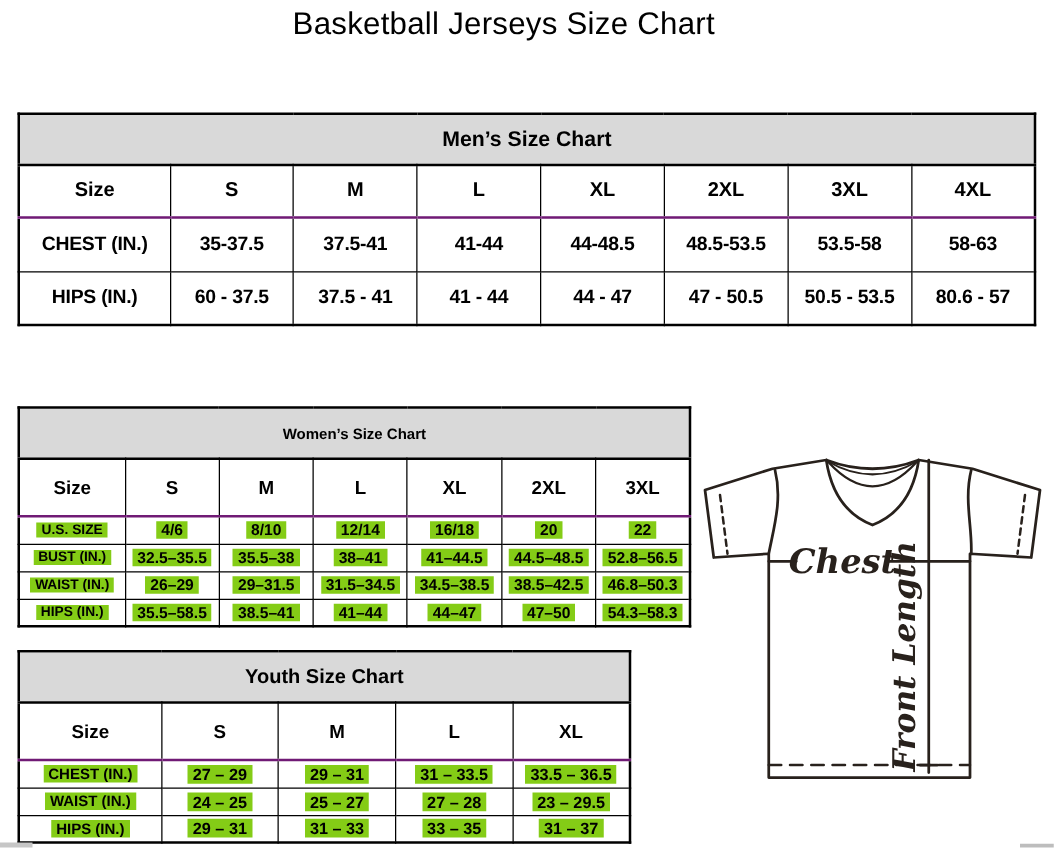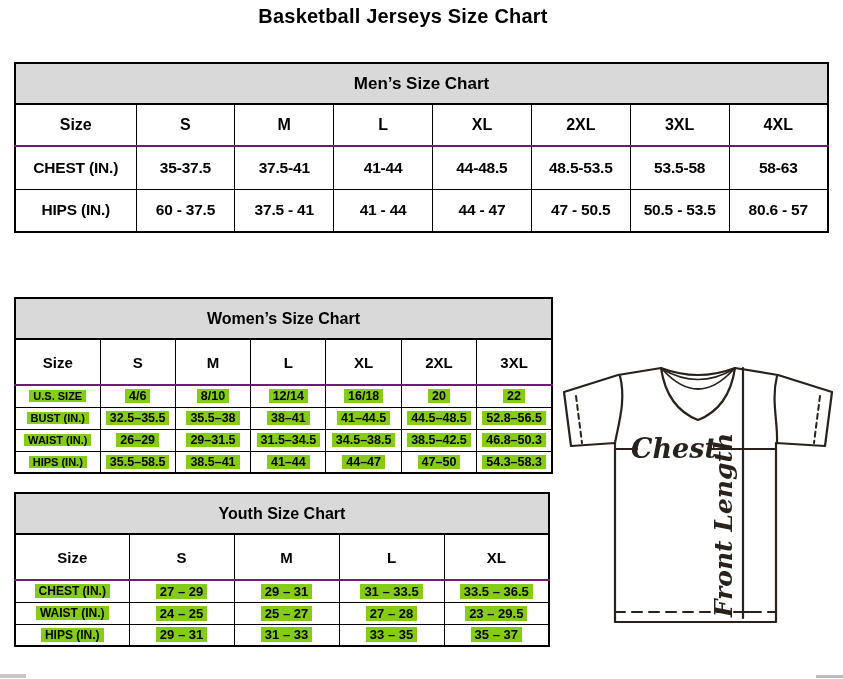--- a/index.html
+++ b/index.html
@@ -2,45 +2,45 @@
 <html><head>
 <meta charset="utf-8">
 <style>
   html,body{margin:0;padding:0;}
   body{
     width:843px;height:679px;background:#ffffff;position:relative;
     font-family:"Liberation Sans", sans-serif;color:#000;overflow:hidden;
   }
   .page-title{
     position:absolute;top:5px;left:0;width:806px;text-align:center;
-    font-size:20px;font-weight:bold;letter-spacing:0.2px;
+    font-size:25px;font-weight:normal;letter-spacing:0.2px;
   }
   table{
     position:absolute;border-collapse:collapse;table-layout:fixed;
-    background:#fff;border:2px solid #000;
+    background:#fff;border:2px solid #000;margin-top:28px;
   }
   th,td{
     border:1px solid #000;text-align:center;vertical-align:middle;
     font-weight:bold;padding:0;overflow:hidden;white-space:nowrap;
   }
   .caption-cell{background:#d9d9d9;border-bottom:2px solid #000;}
   .size-header-row th{border-bottom:2px solid #701a75;}
   
   .men{left:14px;top:62px;width:815px;}
   .men .caption-row{height:41px;}  .men .caption-cell{font-size:17px;}
   .men .size-header-row{height:42px;font-size:16px;}
   .men .data-row{height:43px;font-size:15.5px;letter-spacing:-0.2px;}
   
   .women{left:14px;top:297px;width:539px;}
-  .women .caption-row{height:41px;}  .women .caption-cell{font-size:16px;}
+  .women .caption-row{height:41px;}  .women .caption-cell{font-size:12px;}
   .women .size-header-row{height:46px;font-size:15px;}
   .women .data-row{height:22px;font-size:12.5px;}
   .women .row-label{font-size:11px;}
   
-  .youth{left:14px;top:492px;width:536px;}
+  .youth{left:14px;top:492px;width:491px;}
   .youth .caption-row{height:41px;}  .youth .caption-cell{font-size:16px;}
   .youth .size-header-row{height:46px;font-size:15px;}
   .youth .data-row{height:22px;font-size:13px;}
   .youth .row-label{font-size:12px;}
   .hl{background:#84cc16;padding:0 4px;}
   
   .jersey-wrap{position:absolute;left:561px;top:360px;width:275px;height:266px;}
   
   .sb{position:absolute;background:#c6c6c6;}
   .sb-left{left:0;top:674px;width:26px;height:4px;}
@@ -192,21 +192,21 @@
     <td><span class="hl">24 – 25</span></td>
     <td><span class="hl">25 – 27</span></td>
     <td><span class="hl">27 – 28</span></td>
     <td><span class="hl">23 – 29.5</span></td>
   </tr>
   <tr class="data-row">
     <td class="row-label"><span class="hl">HIPS (IN.)</span></td>
     <td><span class="hl">29 – 31</span></td>
     <td><span class="hl">31 – 33</span></td>
     <td><span class="hl">33 – 35</span></td>
-    <td><span class="hl">35 – 37</span></td>
+    <td><span class="hl">31 – 37</span></td>
   </tr>
 </tbody>
   </table>
 
 <div class="jersey-wrap">
   <svg width="275" height="266" viewBox="0 0 275 266" xmlns="http://www.w3.org/2000/svg">
     <g fill="none" stroke="#28211c" stroke-width="2.2" stroke-linejoin="round" stroke-linecap="round">
 
       <path d="M 100,8 L 57,15 L 3,32 L 10,86 L 54,83 L 54,262 L 215,262 L 215,83 L 264,86 L 271,32 L 217,15 L 174,8 Q 137,22 100,8 Z"></path>
 

